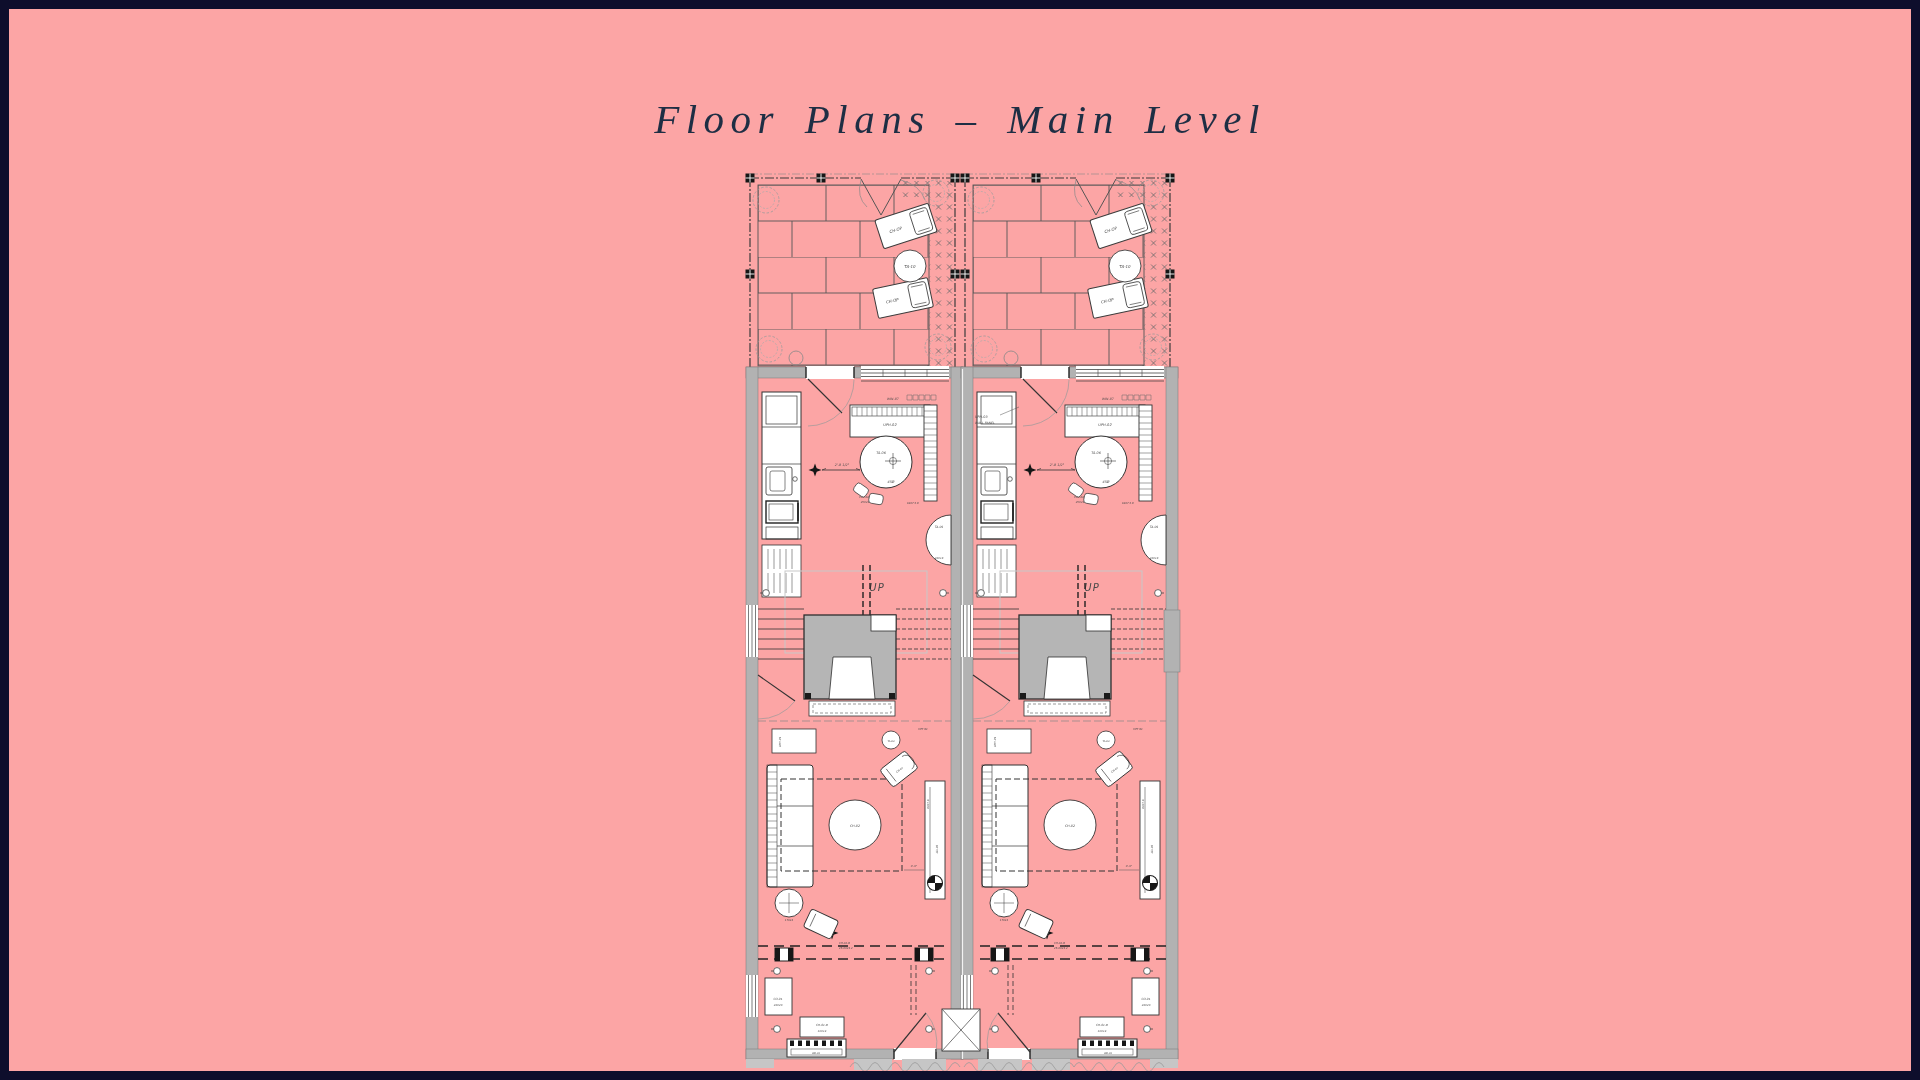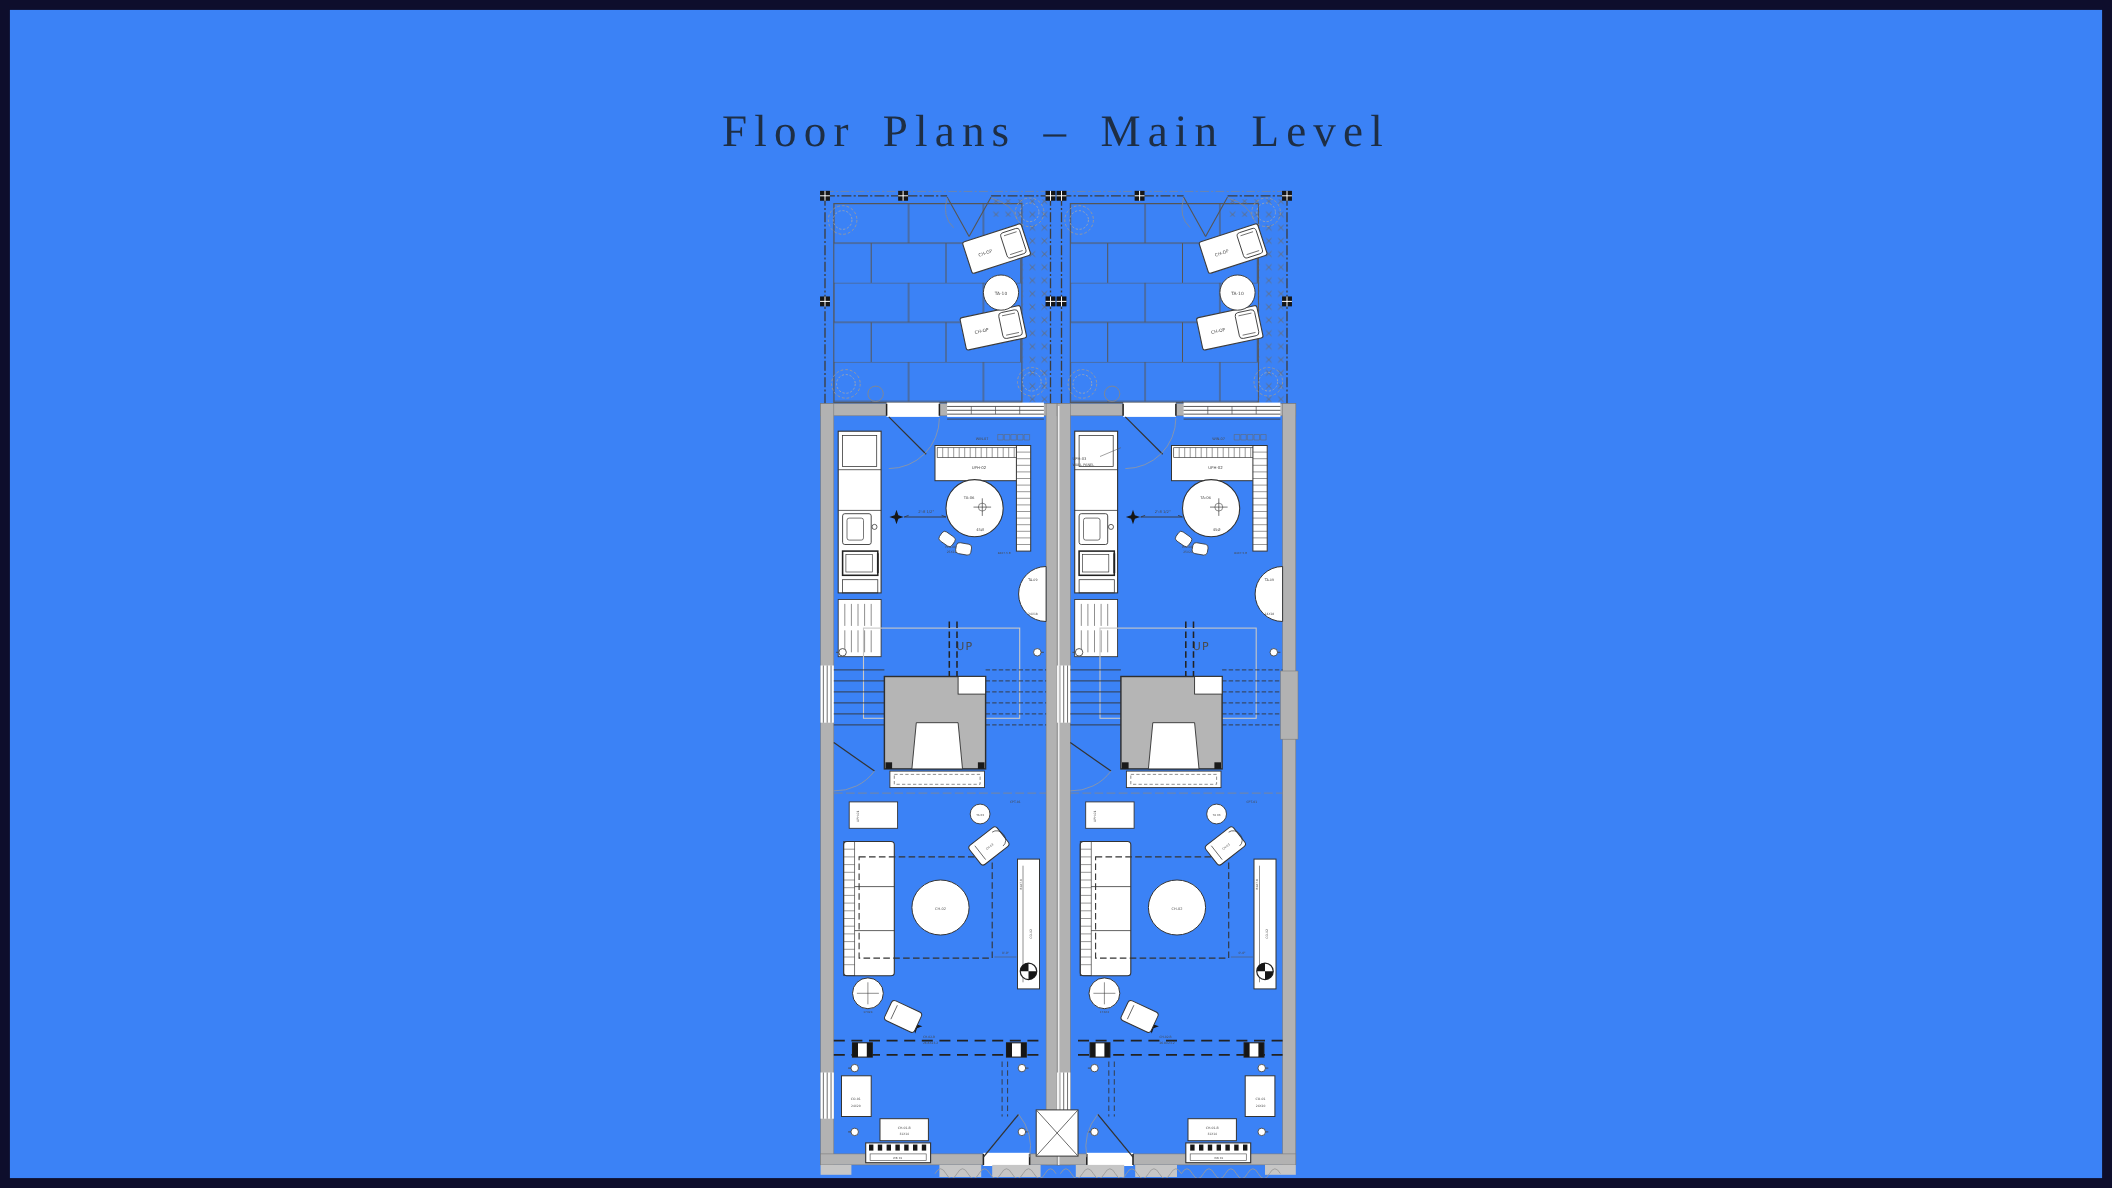--- a/index.html
+++ b/index.html
@@ -1,23 +1,24 @@
 <!DOCTYPE html>
 <html><head>
 <meta charset="utf-8">
 <style>
   html,body{margin:0;padding:0;background:#ffffff;}
   .slide{
     position:relative;
     width:1920px;height:1080px;
     box-sizing:border-box;
-    background:#3b82f6;
+    background:#fca5a5;
     border:9px solid #0e0e2c;
     overflow:hidden;
     font-family:"Liberation Serif","DejaVu Serif",serif;
+    font-style:italic;
   }
   .title{
     position:absolute;
     left:0;top:86px;width:1902px;
     margin:0;
     text-align:center;
     font-size:41px;
     font-weight:500;
     letter-spacing:6.5px;
     word-spacing:8px;

